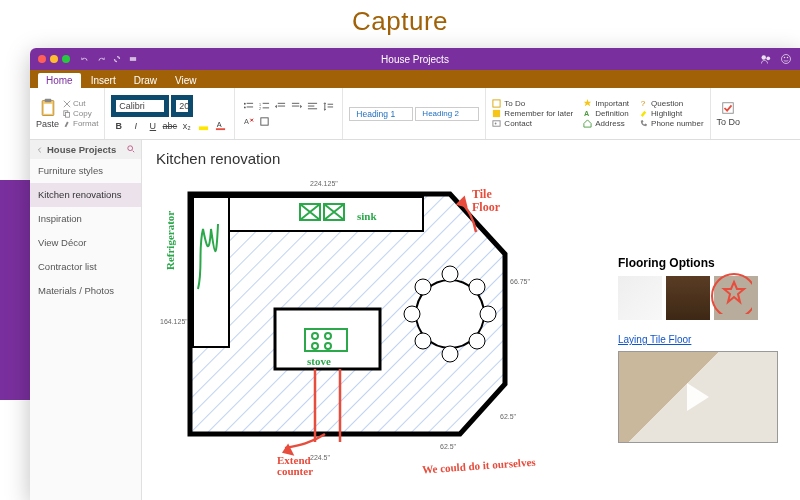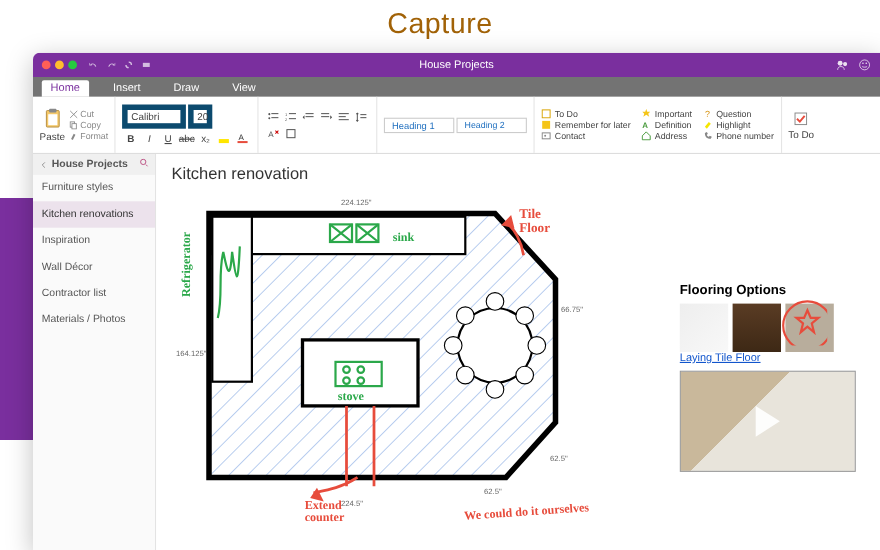--- a/index.html
+++ b/index.html
@@ -10,21 +10,21 @@
 .title-bar { background: #7A2F9E; height: 22px; display: flex; align-items: center; padding: 0 8px; color: #fff; font-size: 10px; position: relative; }
 .traffic { display: flex; gap: 4px; }
 .traffic span { width: 8px; height: 8px; border-radius: 50%; }
 .tr-red { background: #ff5f56; } .tr-yel { background: #ffbd2e; } .tr-grn { background: #27c93f; }
 .qat { display: flex; gap: 6px; margin-left: 10px; opacity: .85; }
 .qat svg { width: 10px; height: 10px; fill: #fff; }
 .win-title { position: absolute; left: 50%; transform: translateX(-50%); font-size: 10px; }
 .title-right { margin-left: auto; display: flex; gap: 8px; }
 .title-right svg { width: 12px; height: 12px; fill: #fff; opacity: .85; }
 
-.ribbon-tabs { display: flex; align-items: flex-end; height: 18px; background: #737373; padding-left: 8px; gap: 14px; font-size: 10px; }
+.ribbon-tabs { display: flex; align-items: flex-end; height: 18px; background: #a16207; padding-left: 8px; gap: 2px; font-size: 10px; }
 .rtab { padding: 2px 8px; color: #fff; cursor: pointer; }
 .rtab.active { background: #fff; color: #7A2F9E; border-radius: 2px 2px 0 0; }
 
 .ribbon { background: #fff; border-bottom: 1px solid #ddd; height: 52px; display: flex; align-items: stretch; font-size: 9px; color: #444; }
 .rgroup { border-right: 1px solid #e5e5e5; padding: 2px 6px; display: flex; align-items: center; gap: 4px; }
 .paste-btn { display: flex; flex-direction: column; align-items: center; gap: 1px; }
 .paste-btn svg { width: 18px; height: 20px; }
 .clip-sub { display: flex; flex-direction: column; gap: 1px; font-size: 8px; color: #888; }
 .clip-sub div { display: flex; align-items: center; gap: 2px; }
 .clip-sub svg { width: 8px; height: 8px; fill: #888; }
@@ -60,21 +60,21 @@
 .ink { font-family: "Comic Sans MS", cursive; position: absolute; font-weight: bold; }
 .ink-red { color: #E74C3C; }
 .ink-green { color: #2BA84A; }
 .side-col { position: absolute; right: 12px; top: 116px; width: 170px; }
 .flooring-title { font-size: 12px; font-weight: 600; margin-bottom: 6px; }
 .swatches { display: flex; gap: 4px; }
 .swatch { width: 44px; height: 44px; }
 .sw1 { background: linear-gradient(135deg,#eee,#f8f8f8); }
 .sw2 { background: linear-gradient(#5a3c24,#3d2815); }
 .sw3 { background: #B8AD9C; position: relative; }
-.link-line { color: #1155CC; text-decoration: underline; font-size: 10px; }
+.link-line { color: #1155CC; text-decoration: underline; font-size: 10px; margin-top: 14px; }
 .video { margin-top: 6px; width: 160px; height: 92px; background: linear-gradient(135deg,#c9b89b 40%,#e8e4db 40%); position: relative; border: 1px solid #999; }
 .play { position: absolute; left: 50%; top: 50%; transform: translate(-50%,-50%); width: 0; height: 0; border-left: 22px solid rgba(255,255,255,.9); border-top: 14px solid transparent; border-bottom: 14px solid transparent; }
 </style>
 </head>
 <body>
 
 <div class="hero-title">Capture</div>
 <div class="purple-band"></div>
 
 <div class="app-window">
@@ -341,21 +341,21 @@
           </svg>
         <span class="title">House Projects</span>
         <span class="search"><svg viewBox="0 0 10 10">
               <circle cx="4" cy="4" r="3" fill="none" stroke="#B8457B"></circle>
               <path d="M7 7l2 2" stroke="#B8457B"></path>
             </svg></span>
       </div>
       <div class="page-item">Furniture styles</div>
       <div class="page-item active">Kitchen renovations</div>
       <div class="page-item">Inspiration</div>
-      <div class="page-item">Wall Décor</div>
+      <div class="page-item">View Décor</div>
       <div class="page-item">Contractor list</div>
       <div class="page-item">Materials / Photos</div>
     </div>
 
     <div class="canvas">
       <div class="page-title">Kitchen renovation</div>
 
       <svg class="floorplan" width="370" height="290" viewBox="0 0 370 290">
         <defs>
           <pattern id="hatch" width="12" height="12" patternUnits="userSpaceOnUse" patternTransform="rotate(45)">

